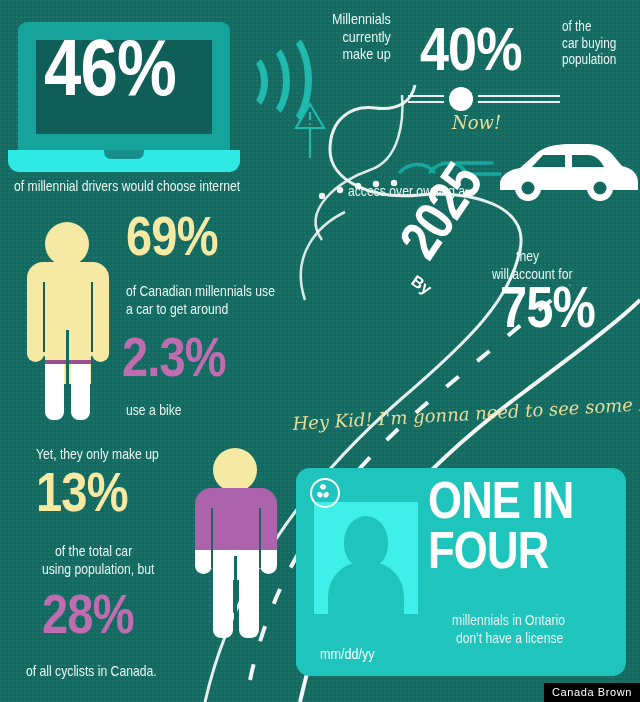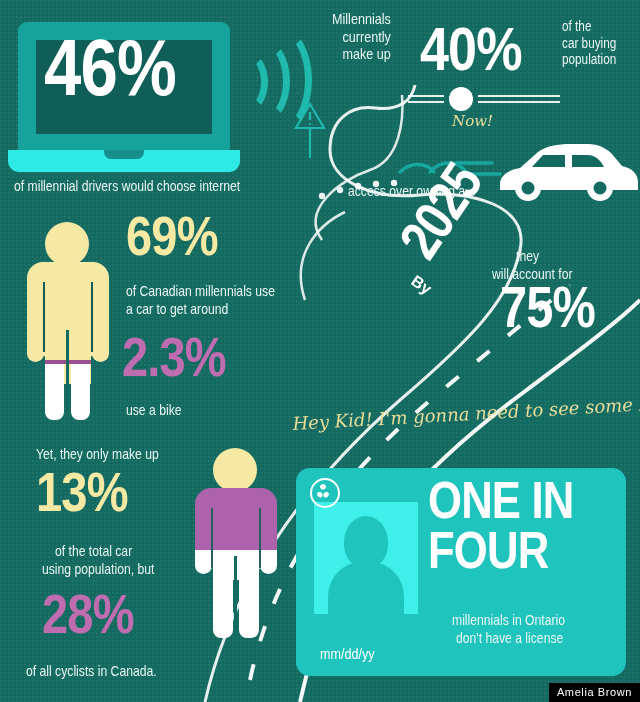--- a/index.html
+++ b/index.html
@@ -125,21 +125,21 @@
   #they-will-2 { left: 492px; top: 266px; font-size: 14.5px; }
   #pct-75 { left: 500px; top: 282px; font-size: 58px; color: #ffffff; }
 
   
   .handwrite {
     font-family: "DejaVu Serif", serif;
     font-style: italic;
     color: #e8dd9a;
     white-space: nowrap;
   }
-  #now-text { left: 452px; top: 112px; font-size: 15px; }
+  #now-text { left: 452px; top: 112px; font-size: 18px; }
   #hey-kid { left: 292px; top: 413px; font-size: 18px; transform: rotate(-3.2deg); transform-origin: left top; }
 
   
   #txt-yet { left: 36px; top: 446px; }
   #pct-13 { left: 36px; top: 468px; font-size: 56px; color: #f6e9a4; }
   #txt-13a { left: 55px; top: 543px; }
   #txt-13b { left: 42px; top: 561px; }
   #pct-28 { left: 42px; top: 590px; font-size: 56px; color: #c06cb0; }
   #txt-28 { left: 26px; top: 663px; }
 
@@ -340,15 +340,15 @@
       <path d="M16.4 15.8 C17.5 13.9 16.5 11.9 14.5 11.9 C13.1 11.9 12.1 12.9 11.7 13.7
                C11.3 14.5 11.4 15.9 11.9 16.7 C12.9 18.3 15.3 17.7 16.4 15.8 Z" fill="#ffffff"></path>
     </svg>
   </div>
   <div class="abs cond bigpct" id="one-in">ONE IN</div>
   <div class="abs cond bigpct" id="four">FOUR</div>
   <div class="abs cond bodytext" id="lic-line1">millennials in Ontario</div>
   <div class="abs cond bodytext" id="lic-line2">don't have a license</div>
   <div class="abs cond" id="mmddyy">mm/dd/yy</div>
 
-  <div class="abs" id="credit-badge">Amelia Brown</div>
+  <div class="abs" id="credit-badge">Canada Brown</div>
 
 </div>
 
 </body></html>

